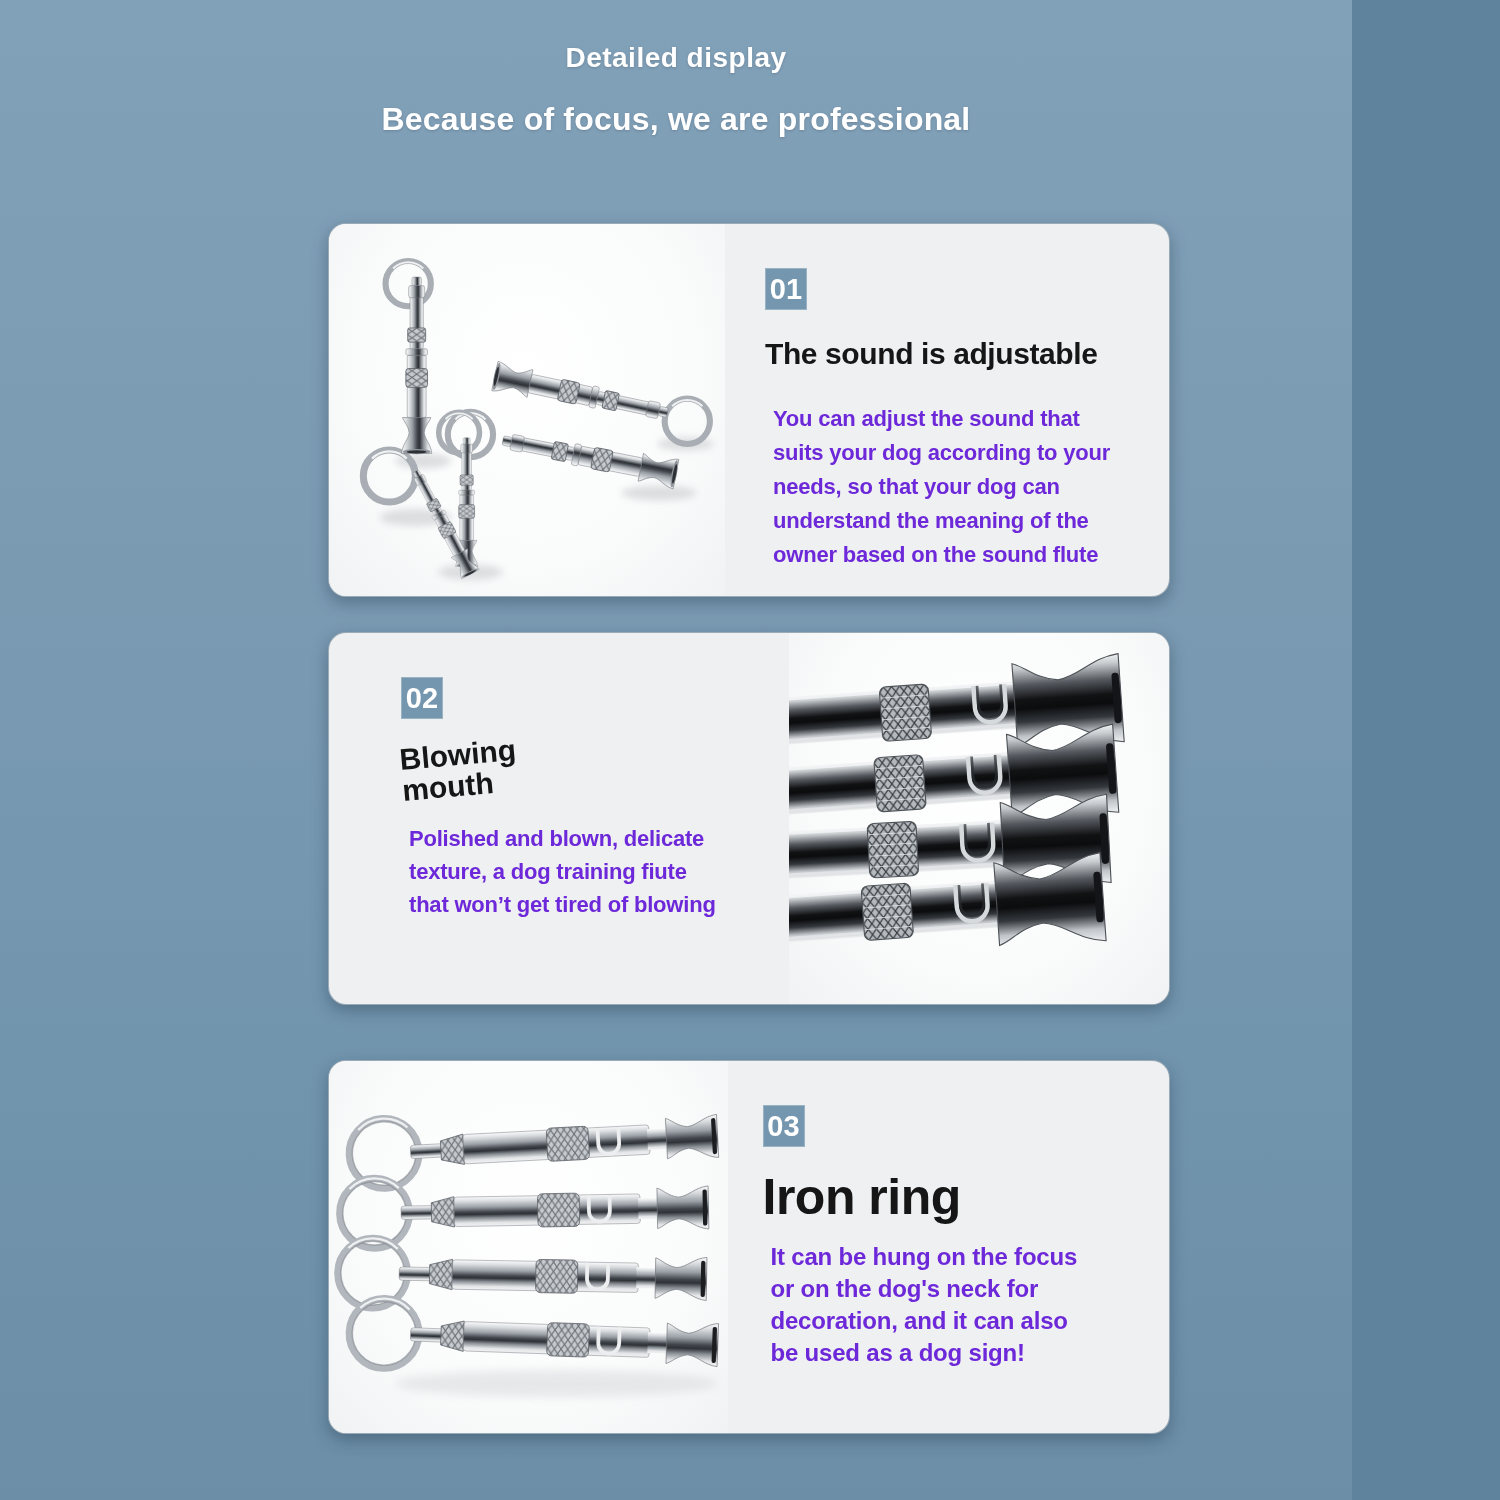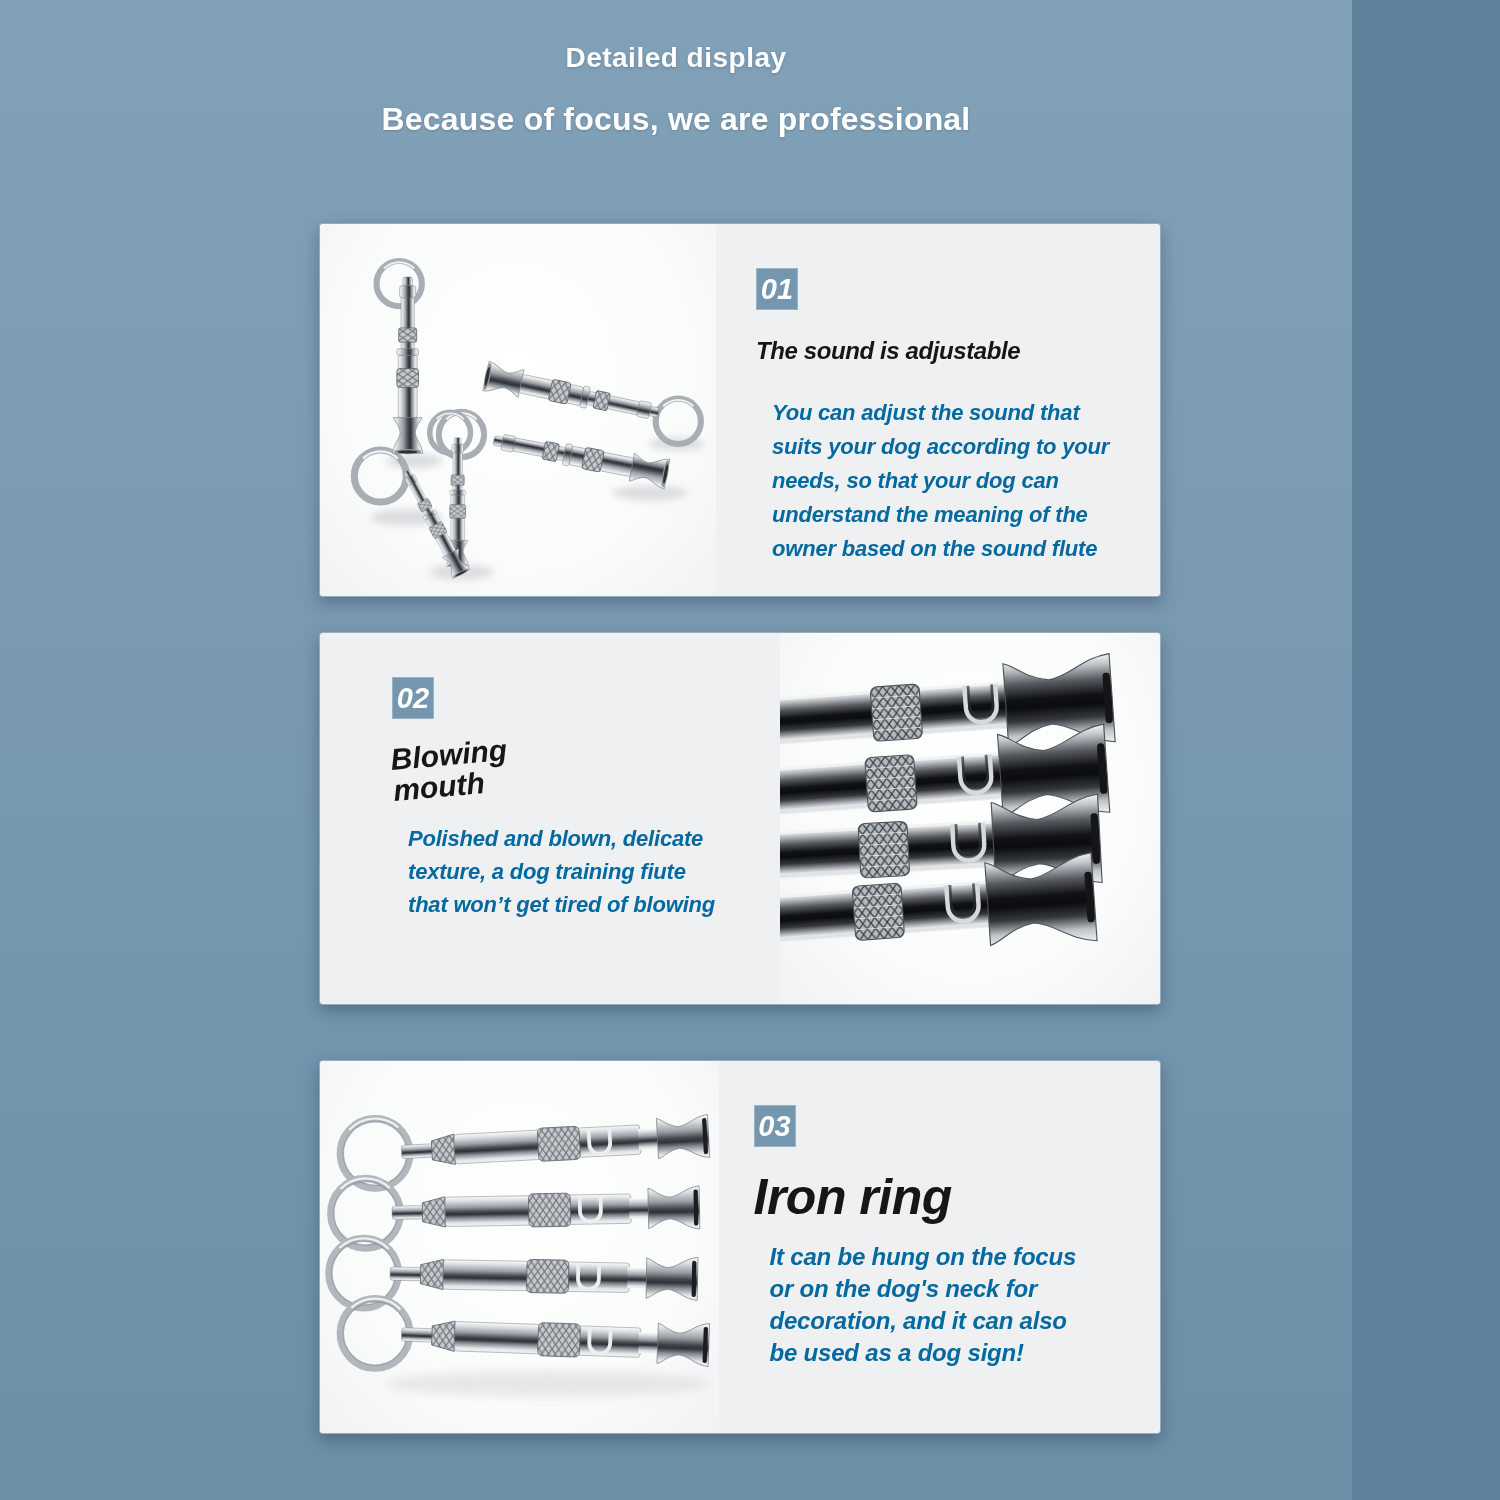--- a/index.html
+++ b/index.html
@@ -7,46 +7,45 @@
   .stage{
     position:relative;width:1352px;height:1500px;overflow:hidden;
     background:linear-gradient(180deg,#81a1b9 0%,#7a9ab2 40%,#7295ae 70%,#6c8ea7 100%);
     font-family:"Liberation Sans",sans-serif;
   }
   .hdr{position:absolute;left:0;width:100%;text-align:center;color:#fff;font-weight:700;
        text-shadow:0 1px 3px rgba(0,0,0,.18);}
   .hdr.title{top:42px;font-size:28px;letter-spacing:.5px;}
   .hdr.subtitle{top:101px;font-size:32px;letter-spacing:.2px;}
   .card{
-    position:absolute;left:319px;width:840px;height:372px;display:flex;
-    border-radius:4px;overflow:hidden;background:#eef0f1;
+    position:absolute;left:328px;width:840px;height:372px;display:flex;
+    border-radius:18px;overflow:hidden;background:#eef0f1;
     border:1px solid rgba(70,100,125,.5);
     box-shadow:0 6px 16px rgba(22,44,64,.35);
-    font-style:italic;
   }
   #card1{top:223px}
   #card2{top:632px;height:371px}
   #card3{top:1060px}
   .pane{flex:1 1 50%;position:relative;min-width:0;}
   .pane.photo{background:radial-gradient(ellipse at 50% 40%,#ffffff 0%,#fafbfb 60%,#f1f2f3 100%);}
   .pane.photo svg{display:block;width:100%;height:100%;}
   .pane.text{padding:44px 8px 0 40px;}
   #card2 .pane.text{padding-left:72px;}
   #card3 .pane.text{padding-left:35px;}
   .badge{
     width:42px;height:42px;background:#7496ae;color:#ffffff;
     font-size:29px;font-weight:700;display:flex;align-items:center;justify-content:center;
     box-shadow:inset 0 0 0 1px rgba(255,255,255,.28);
   }
   .sec-title{margin:0;color:#161616;font-weight:700;white-space:pre-line;}
-  #card1 .sec-title{margin-top:27px;font-size:24px;letter-spacing:-.4px;}
+  #card1 .sec-title{margin-top:27px;font-size:30px;letter-spacing:-.4px;}
   #card2 .sec-title{margin-top:25px;font-size:30px;line-height:31px;
                     transform:rotate(-5deg);transform-origin:0 50%;width:220px;}
   #card3 .sec-title{margin-top:21px;font-size:50px;letter-spacing:-.5px;}
-  .sec-body{margin:16px;color:#0369a1;font-weight:700;white-space:pre-line;}
+  .sec-body{margin:8px;color:#6d28d9;font-weight:700;white-space:pre-line;}
   #card1 .sec-body{margin-top:31px;font-size:22px;line-height:34px;letter-spacing:-.2px;}
   #card2 .sec-body{margin-top:16px;font-size:22px;line-height:33px;letter-spacing:-.2px;}
   #card3 .sec-body{margin-top:15px;font-size:24px;line-height:32px;letter-spacing:-.2px;}
 </style>
 </head>
 <body>
 
 <div class="stage">
 
   <div class="hdr title">Detailed display</div>

